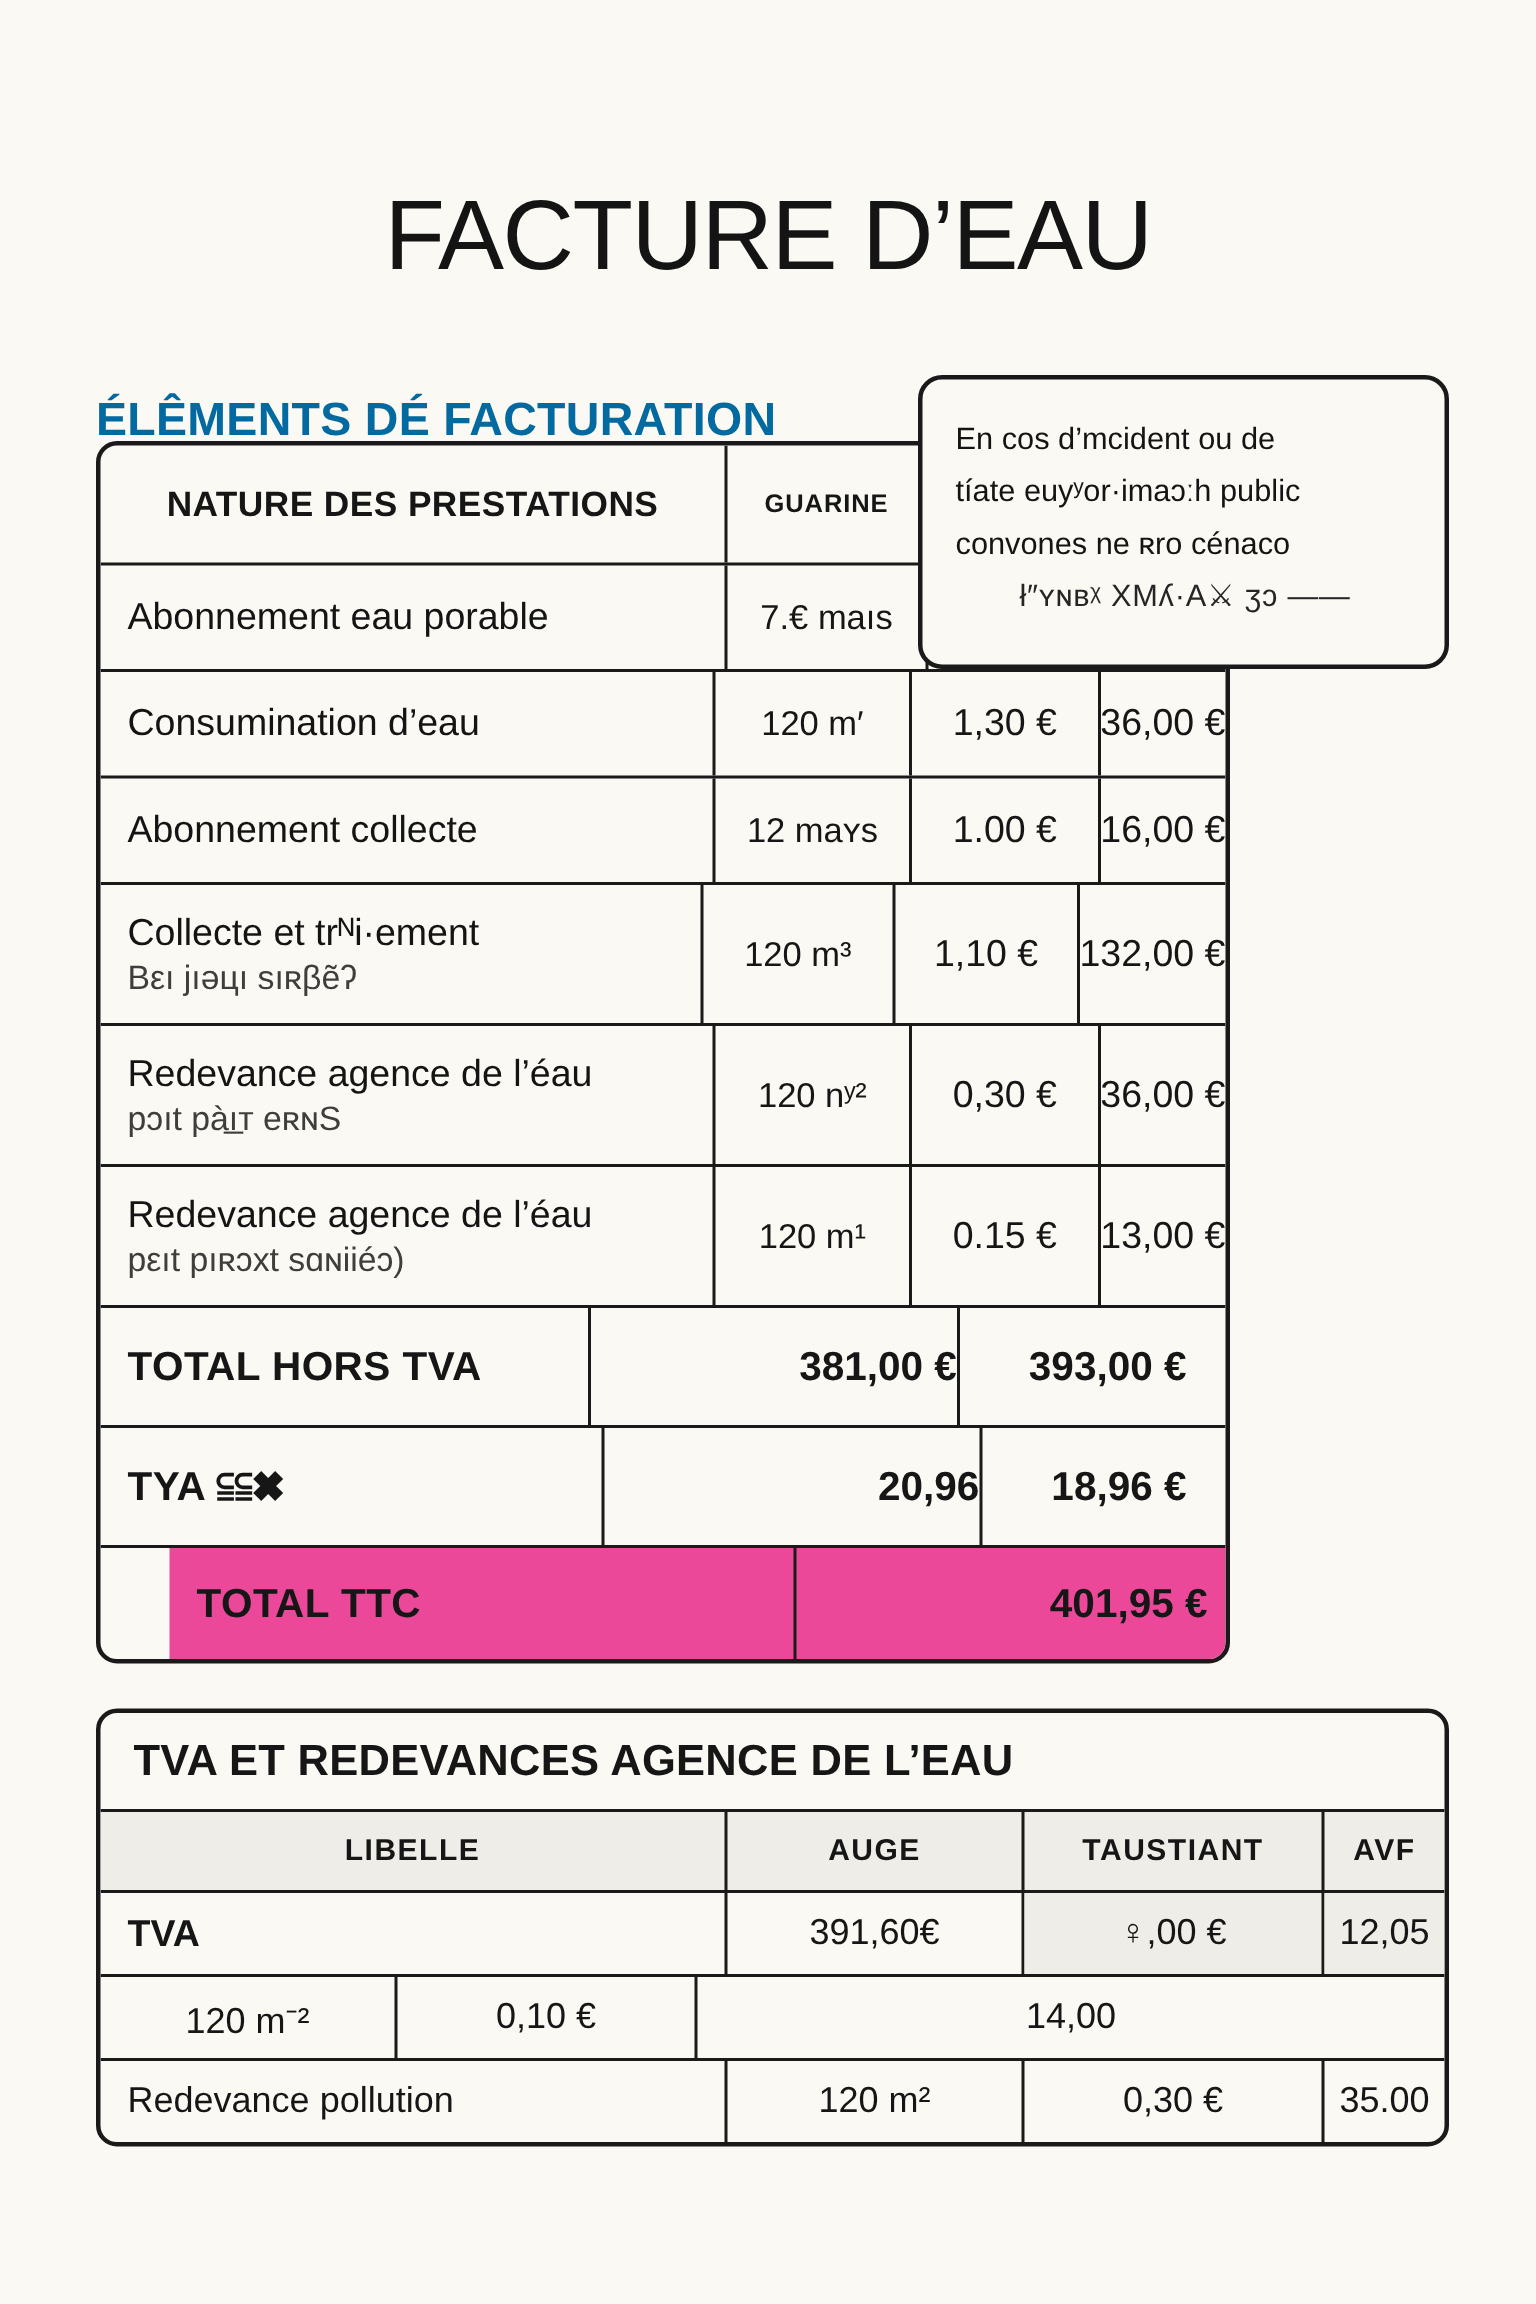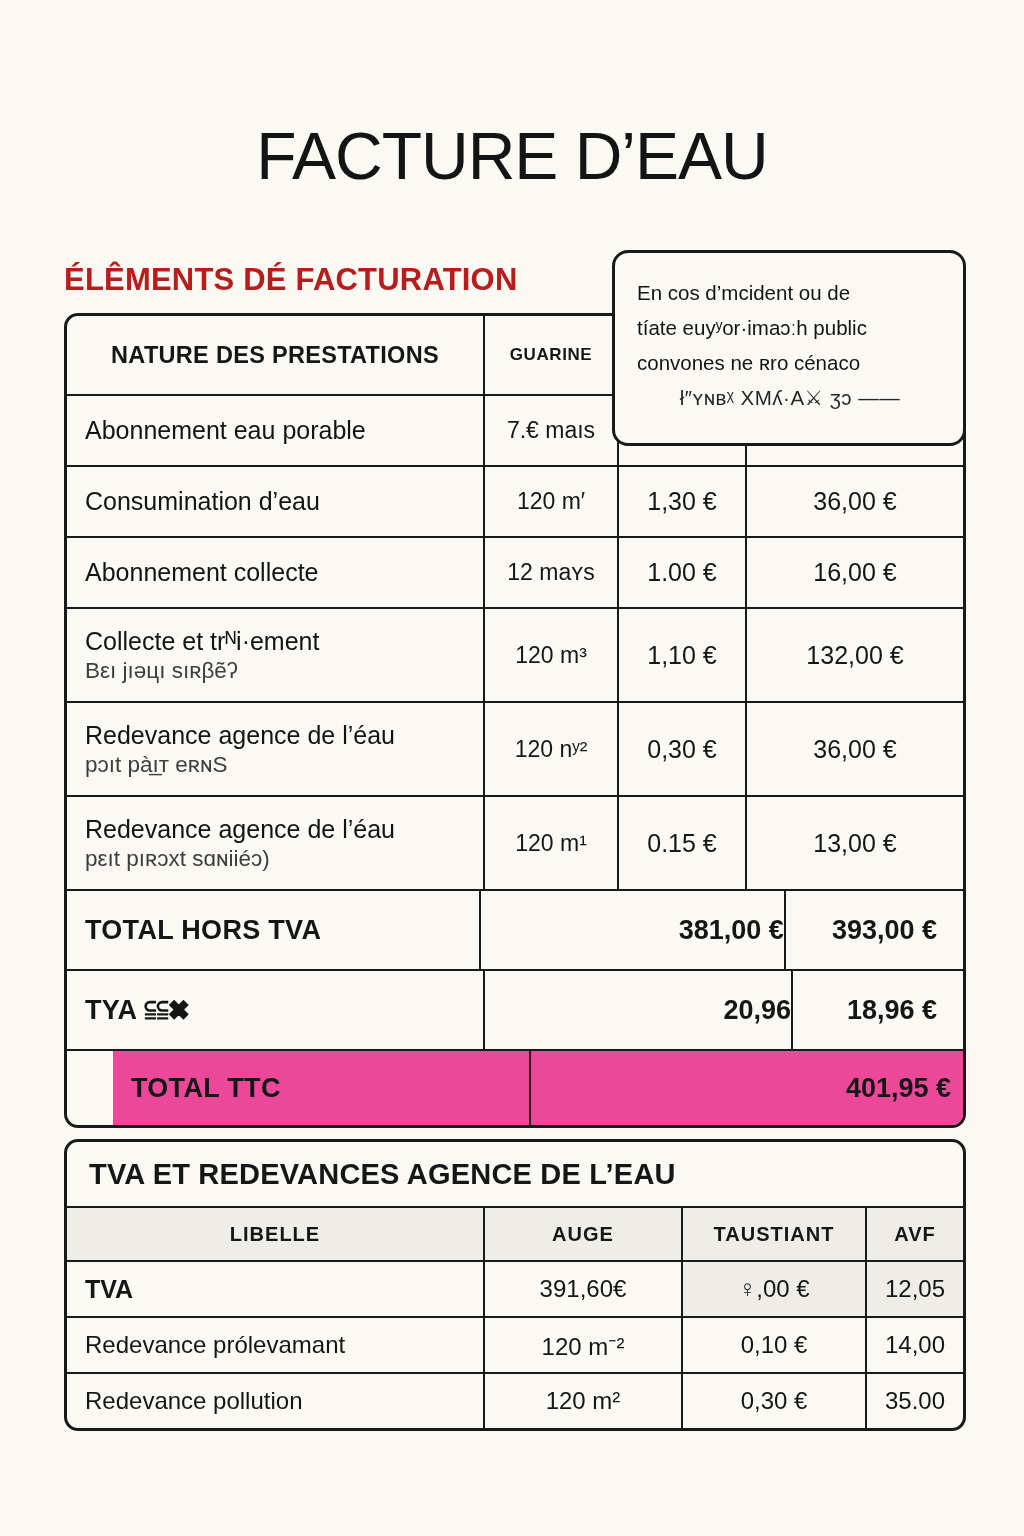--- a/index.html
+++ b/index.html
@@ -32,21 +32,21 @@
   }
 
   
   .section-heading {
     position: absolute;
     top: 262px;
     left: 64px;
     font-size: 31px;
     font-weight: 700;
     letter-spacing: 0.2px;
-    color: #b91c1c;
+    color: #0369a1;
     white-space: nowrap;
   }
 
   
   .info-box {
     position: absolute;
     top: 250px;
     left: 612px;
     width: 354px;
     height: 196px;
@@ -65,23 +65,23 @@
   }
   .info-line.garbled {
     text-align: center;
     letter-spacing: 0.5px;
     opacity: 0.92;
   }
 
   
   .main-table {
     position: absolute;
-    top: 313px;
+    top: 294px;
     left: 64px;
-    width: 902px;
+    width: 756px;
     border: 3px solid #1a1a1a;
     border-radius: 14px;
     background: #FBF9F3;
     box-sizing: border-box;
     overflow: hidden;
   }
   .mt-row {
     display: flex;
     border-bottom: 2.5px solid #1a1a1a;
     min-height: 69px;
@@ -262,21 +262,21 @@
   }
   .bt-c2 {
     width: 198px;
     box-sizing: border-box;
     display: flex;
     align-items: center;
     justify-content: center;
     border-right: 2.5px solid #1a1a1a;
   }
   .bt-c3 {
-    width: 184px;
+    width: 200px;
     box-sizing: border-box;
     display: flex;
     align-items: center;
     justify-content: center;
     border-right: 2.5px solid #1a1a1a;
   }
   .bt-c4 {
     flex: 1;
     box-sizing: border-box;
     display: flex;
@@ -492,23 +492,20 @@
     </div>
     <div class="bt-c3">
       <span class="bt-cell">♀,00 €</span>
     </div>
     <div class="bt-c4">
       <span class="bt-cell">12,05</span>
     </div>
   </div>
 
   <div class="bt-row">
-    <div class="bt-c1">
-      <span class="bt-cell">Redevance prólevamant</span>
-    </div>
     <div class="bt-c2">
       <span class="bt-cell">120 m⁻²</span>
     </div>
     <div class="bt-c3">
       <span class="bt-cell">0,10 €</span>
     </div>
     <div class="bt-c4">
       <span class="bt-cell">14,00</span>
     </div>
   </div>

